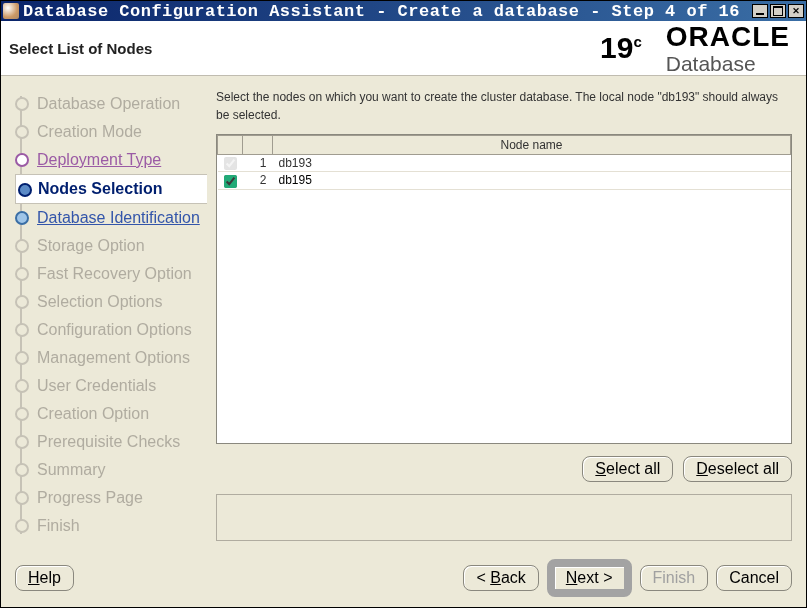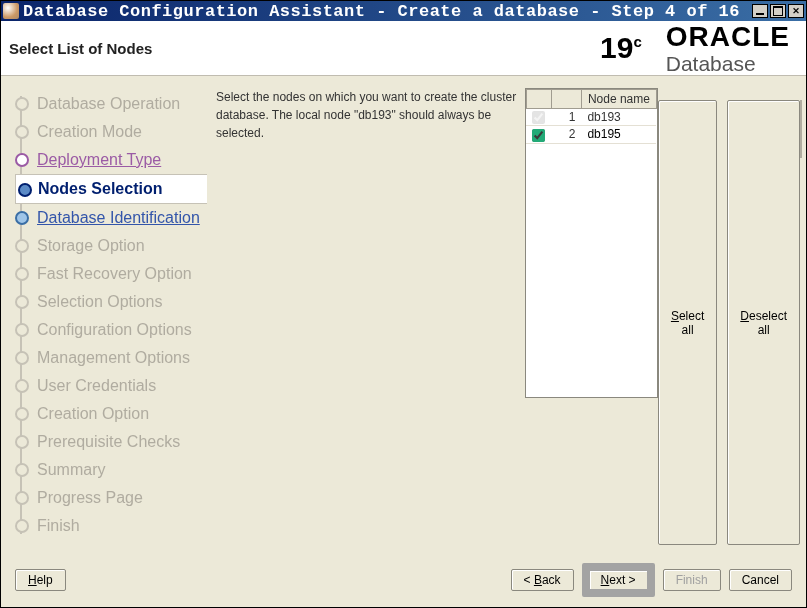--- a/index.html
+++ b/index.html
@@ -26,35 +26,35 @@
   .steps::before { content:""; position:absolute; left:5px; top:6px; bottom:6px; width:2px; background:#c6c2b6;}
   .step { position: relative; padding: 5px 0 5px 22px; font-size: 16px; color: #b0aca0; }
   .step::before { content:""; position:absolute; left:0; top:7px; width:10px; height:10px; border-radius:50%; background:#ece9d8; border:2px solid #c6c2b6;}
   .step.visited { color: #9b5ba5; text-decoration: underline; }
   .step.visited::before { border-color:#9b5ba5; background:#fff;}
   .step.visited.link { color:#9b5ba5;}
   .step.upcoming { color: #3355aa; text-decoration: underline;}
   .step.upcoming::before { border-color:#3a6ea5; background:#9fc5e8;}
   .step.current { color: #001f6f; font-weight: bold; background:#fff; border:1px solid #c6c2b6; border-right:none; margin-right:-7px; padding-right:6px;}
   .step.current::before { border-color:#001f6f; background:#5b8ac6; left:2px; top:8px;}
-  .main { flex: 1; padding: 12px 4px 10px 10px; display:flex; flex-direction:row; min-width:0;}
+  .main { flex: 1; padding: 12px 14px 10px 10px; display:flex; flex-direction:column; min-width:0;}
   .instruction { font-size: 12px; color: #333; line-height: 1.5; margin-bottom: 10px;}
   .table-wrap { flex: 0 0 auto; border: 1px solid #8a887e; background:#fff; height: 310px; overflow:auto;}
   table { width: 100%; border-collapse: collapse; font-size: 12px; }
   thead th { background: #ece9d8; border: 1px solid #a09c90; padding: 2px 6px; font-weight: normal; text-align: center; color:#333;}
   thead th:first-child { width:24px;}
   thead th:nth-child(2){ width:30px;}
   tbody td { border-bottom: 1px solid #e4e0d4; padding: 1px 6px; background:#fff;}
   tbody td.chkcell { text-align:center; width:24px;}
   tbody td.numcell { text-align:right; width:30px; color:#333;}
   tbody tr.disabled td { color:#333;}
   input[type="checkbox"]{ accent-color: #2a7; width:13px; height:13px; vertical-align:middle;}
   input[type="checkbox"]:disabled{ opacity:0.6;}
   .sel-buttons { display:flex; justify-content:flex-end; gap:10px; margin-top:12px;}
-  .btn { background:#ece9d8; border:1px solid #8a887e; padding:3px 12px; font-size:12px; color:#000; border-radius:2px; box-shadow: 1px 1px 0 #fff inset; cursor:pointer;}
+  .btn { background:#ece9d8; border:1px solid #8a887e; padding:3px 12px; font-size:16px; color:#000; border-radius:8px; box-shadow: 1px 1px 0 #fff inset; cursor:pointer;}
   .btn .mn { text-decoration:underline;}
   .btn:disabled { color:#a0a0a0; cursor:default;}
   .btn.default { border:8px solid #a3a3a3; padding:2px 11px;}
   .msg-area { border:1px solid #b0aca0; background:#ece9d8; height:58px; margin-top:12px;}
   .footer { display:flex; align-items:center; padding:8px 14px 10px 14px; gap:8px;}
   .footer .spacer { flex:1;}
 </style>
 </head>
 <body>
 

